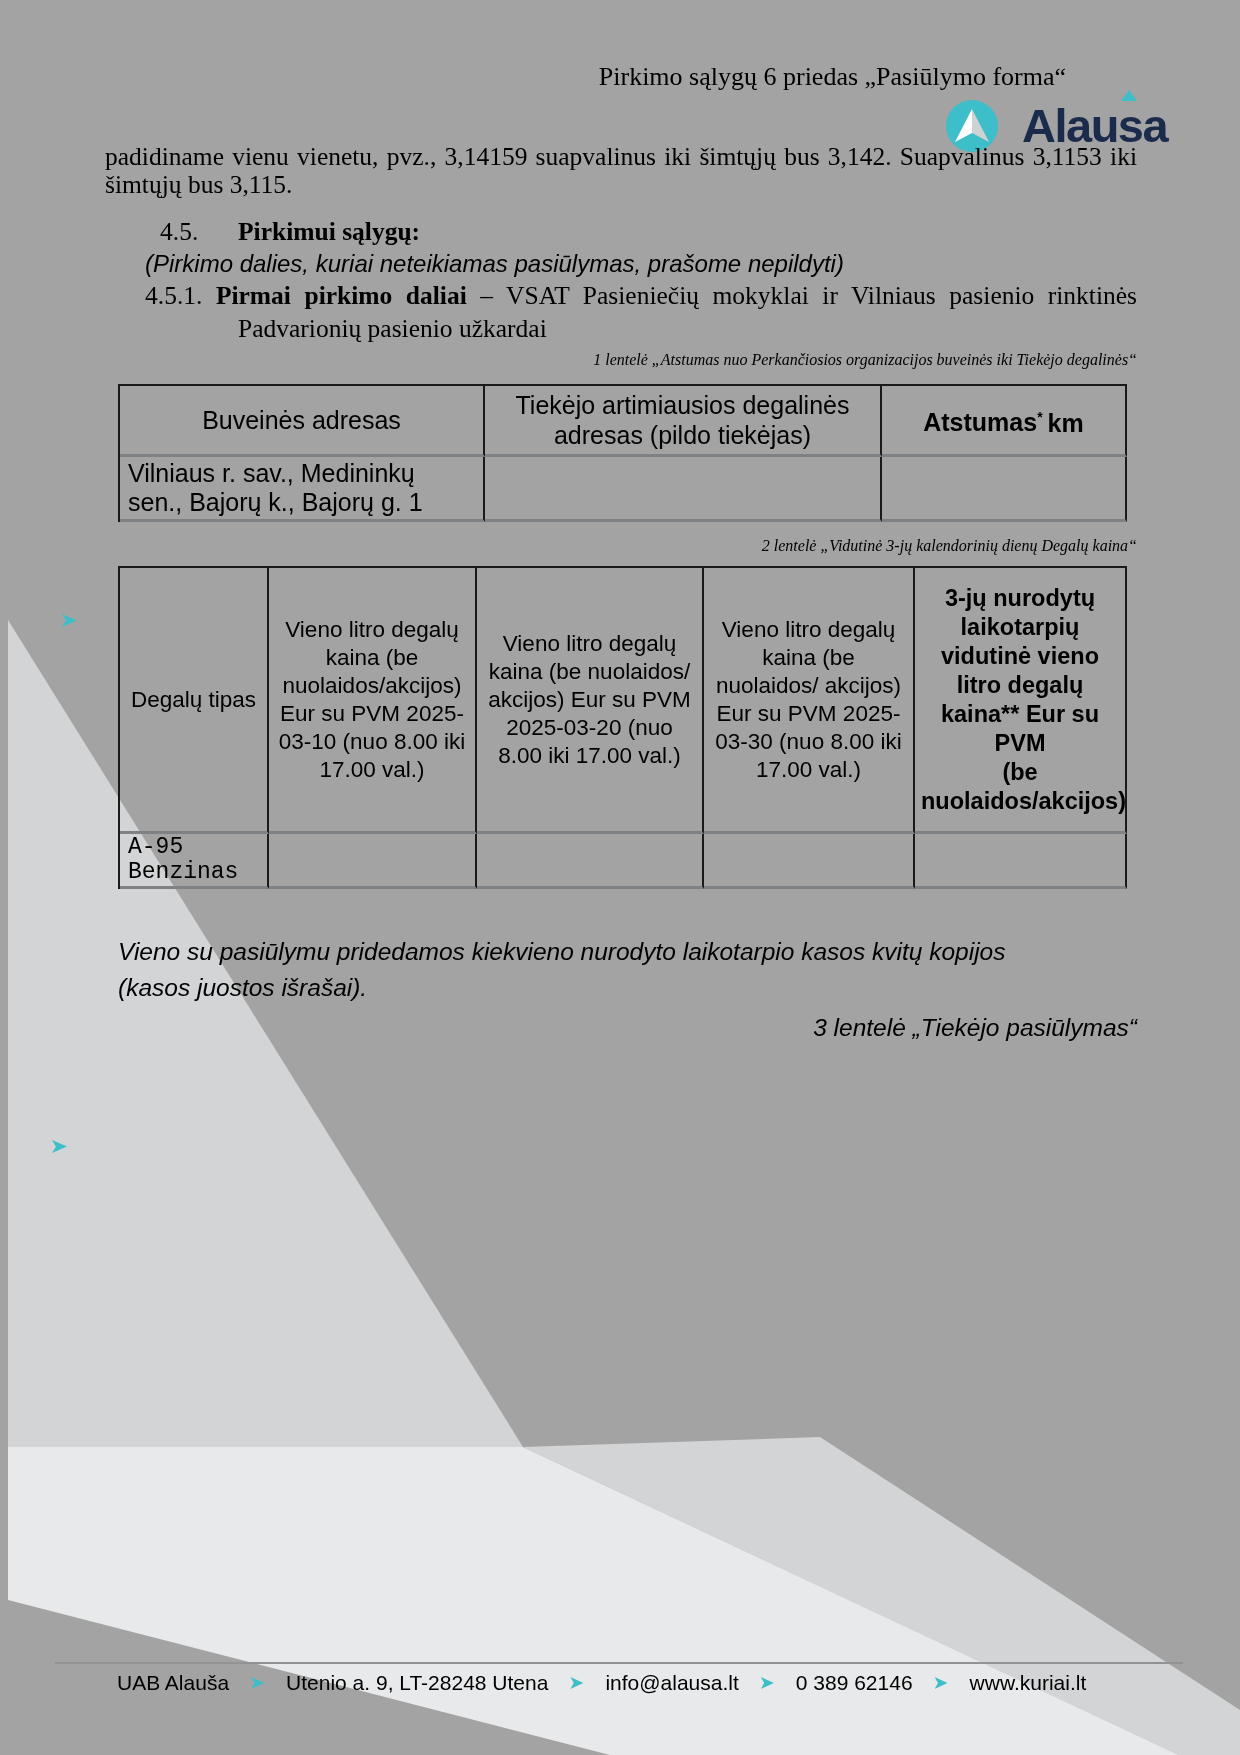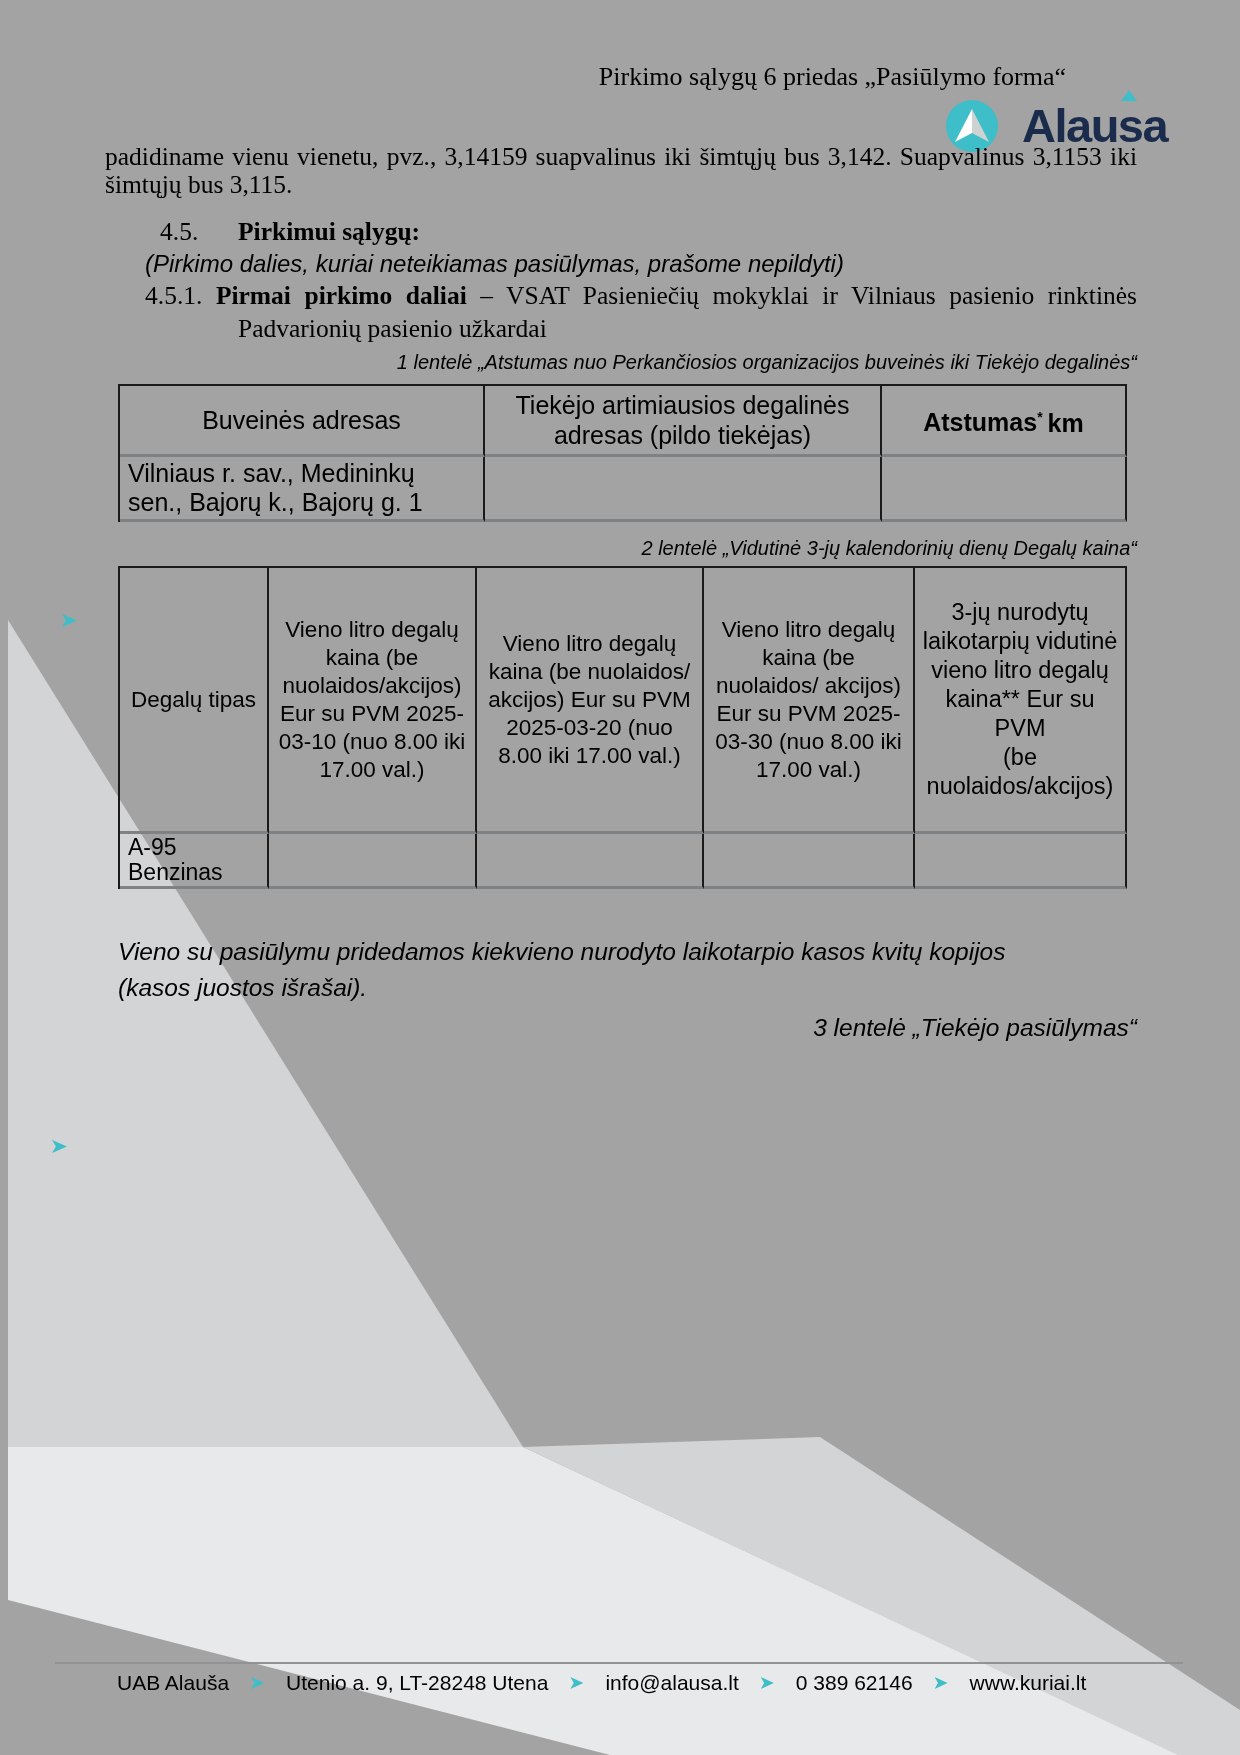--- a/index.html
+++ b/index.html
@@ -23,43 +23,43 @@
   .intro{top:143px;left:105px;width:1032px;font-size:25.5px;line-height:28px;text-align:justify;}
   .sec45{top:217px;left:160px;font-size:25.5px;}
   .sec45 .num{display:inline-block;width:78px;}
   .sec45 .ttl{font-weight:bold;}
   .note-italic{top:250px;left:145px;font-style:italic;font-size:24px;}
   .sec451-l1{top:281px;left:145px;width:992px;font-size:25.5px;text-align:justify;
              text-align-last:justify;white-space:nowrap0;}
   .sec451-l1 .b{font-weight:bold;}
   .sec451-l2{top:314px;left:238px;font-size:25.5px;}
 
-  .tbl-caption{font-style:italic;font-size:20px;text-align:right;right:103px;left:200px;}
+  .tbl-caption{font-style:italic;font-size:16px;text-align:right;right:103px;left:200px;font-family:Liberation Serif, serif;}
   .cap1{top:351px;}
   .cap2{top:537px;}
   .note2{top:934px;left:118px;width:905px;font-style:italic;font-size:24.5px;line-height:36px;}
   .cap3{top:1014px;right:103px;font-style:italic;font-size:24.5px;text-align:right;left:400px;}
 
   
   table.doc{border-collapse:separate;border-spacing:0;table-layout:fixed;
             border-top:2px solid #1a1a1a;border-left:2px solid #1a1a1a;background:transparent;}
   table.doc th,table.doc td{border-right:2px solid #1a1a1a;border-bottom:3px solid #7f8284;
             background:transparent;font-weight:normal;overflow:hidden;}
   .t1{top:384px;left:118px;width:1007px;}
   .t1 th{font-size:25px;line-height:30px;text-align:center;vertical-align:middle;
          padding:3px 6px;height:62px;}
   .t1 th.bold{font-weight:bold;}
   .t1 td{font-size:25px;line-height:29px;vertical-align:middle;padding:2px 8px;height:58px;}
   .t2{top:566px;left:118px;width:1007px;}
   .t2 th{font-size:22.5px;line-height:28px;text-align:center;vertical-align:middle;
          padding:4px 6px;height:255px;}
-  .t2 th.avg{font-weight:normal;font-size:23.5px;line-height:29px;white-space:pre-line;}
+  .t2 th.avg{font-weight:bold;font-size:23.5px;line-height:29px;white-space:pre-line;}
   .t2 td{font-size:23px;line-height:25px;vertical-align:middle;padding:1px 8px;}
   .t2 tr.r1 td{height:26px;}
-  .t2 tr.r2 td{height:50px;}
+  .t2 tr.r2 td{height:50px;font-family:Liberation Mono, monospace;}
   sup{font-size:14px;}
   .unit{margin-left:5px;}
 
   
   .tri-arrow{display:inline-block;background:#3EBEC8;
              clip-path:polygon(0 0,100% 50%,0 100%,26% 50%);}
   .arr-margin1{top:614px;left:62px;width:15px;height:13px;}
   .arr-margin2{top:1140px;left:52px;width:15px;height:13px;}
 
   

